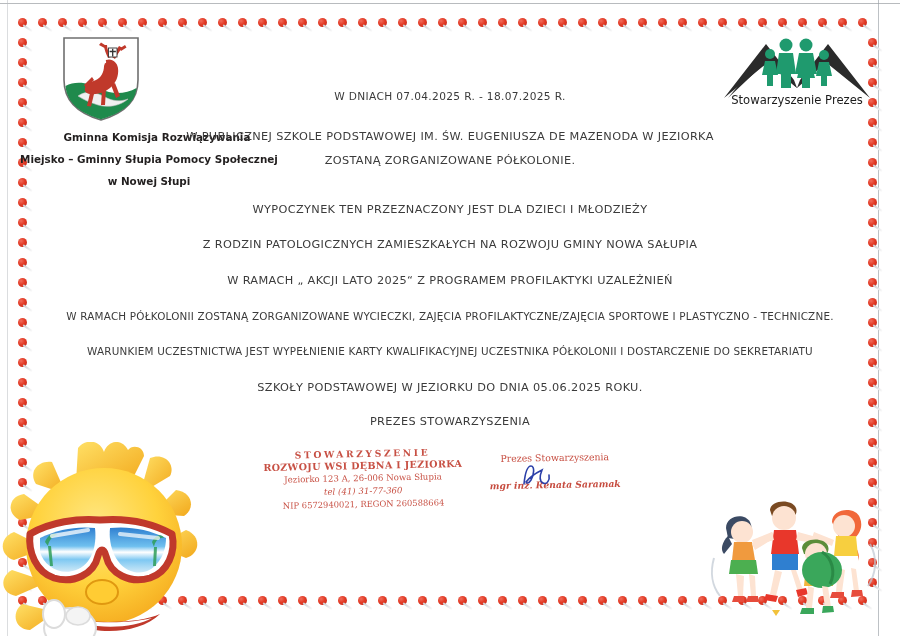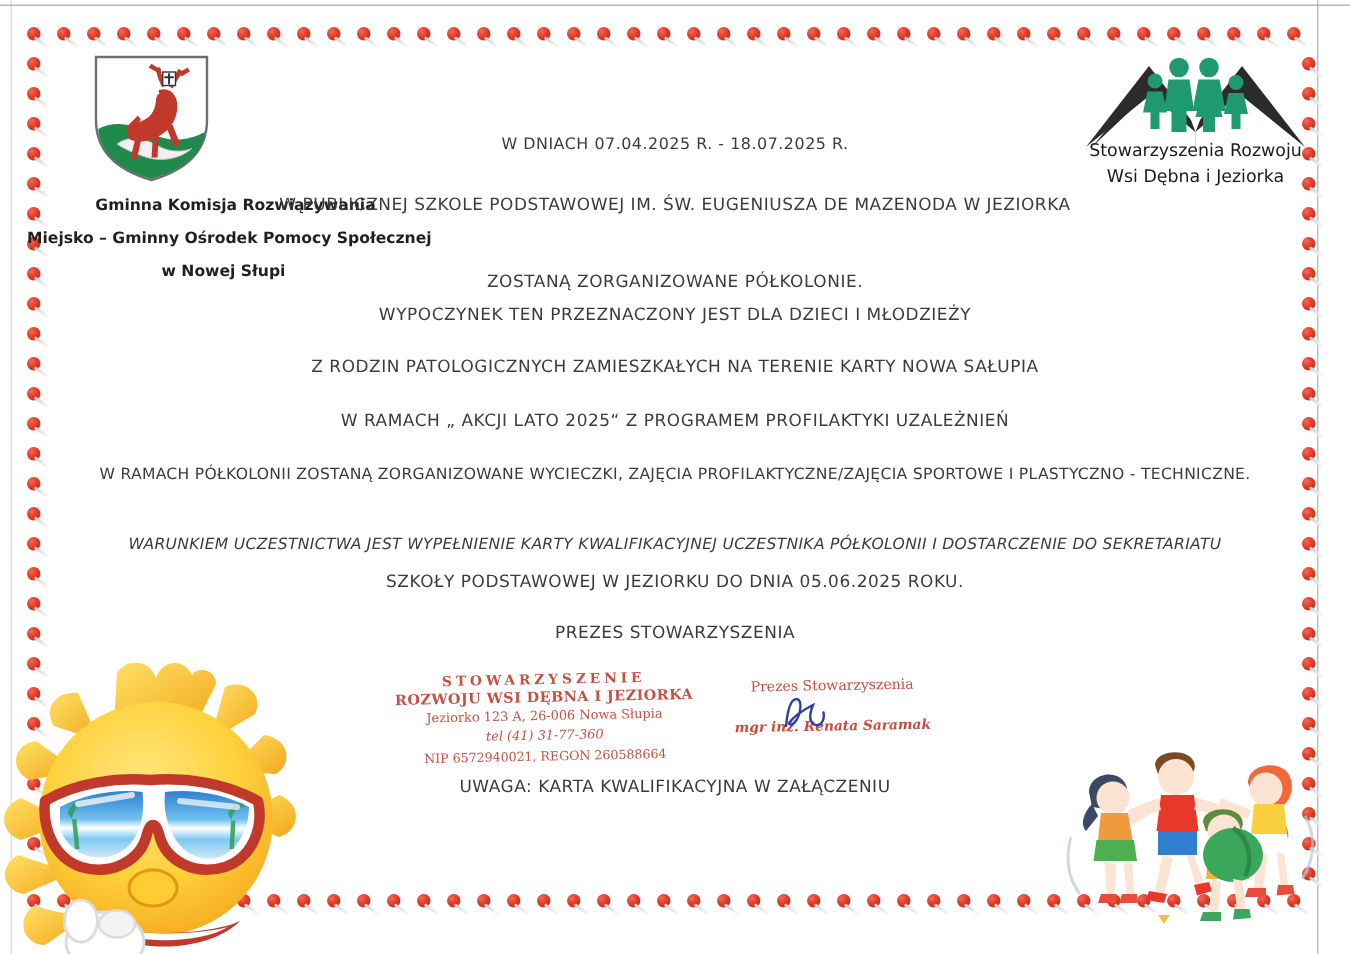--- a/index.html
+++ b/index.html
@@ -355,21 +355,21 @@
         <path d="M59.5 12.5 L65 9 L66.5 11.6 L61 15 Z"></path>
       </g>
       <rect x="48.5" y="12" width="8.5" height="9" fill="#ffffff" stroke="#333" stroke-width=".9"></rect>
       <path d="M52.7 12.8 V20.4 M49.6 15.5 H55.9" stroke="#333" stroke-width="1.3"></path>
       <circle cx="45" cy="26" r="1.2" fill="#ffffff"></circle>
     </svg>
   </div>
 
   <div class="org-lines">
     <div class="l1">Gminna Komisja Rozwiązywania</div>
-    <div class="l3">Miejsko – Gminny Ośrodek Pomocy Społecznej</div>
+    <div class="l3">Miejsko – Gminny Słupia Pomocy Społecznej</div>
     <div class="l4">w Nowej Słupi</div>
   </div>
 
   <div class="assoc-wrap">
     <svg width="166" height="100" viewBox="0 0 166 100">
 
       <path d="M10 70 L52 16 L80 52 L83 60 L83 72 L52 36 Z" fill="#2b2b2b"></path>
       <path d="M156 70 L114 16 L86 52 L83 60 L83 72 L114 36 Z" fill="#2b2b2b"></path>
       <path d="M83 60 L60 40 L40 66 L83 74 Z" fill="#ffffff"></path>
       <path d="M83 60 L106 40 L126 66 L83 74 Z" fill="#ffffff"></path>
@@ -385,36 +385,34 @@
         <circle cx="92" cy="17" r="6.5"></circle>
         <path d="M85 25 L99 25 L103 46 L96 46 L96 60 L88 60 L88 46 L81 46 Z"></path>
         <path d="M86 38 L98 38 L101 50 L83 50 Z"></path>
 
         <circle cx="110" cy="27" r="5"></circle>
         <path d="M105 34 L115 34 L118 48 L113 48 L113 58 L107 58 L107 48 L102 48 Z"></path>
       </g>
     </svg>
   </div>
   <div class="assoc-text">
-    <div>Stowarzyszenia Rozwoju</div>
-    <div>Wsi Dębna i Jeziorka</div>
+    <div>Stowarzyszenie Prezes</div>
   </div>
 
 
   <div class="body-line bl-sm" style="top:90px;">W DNIACH 07.04.2025 R.  - 18.07.2025 R.</div>
   <div class="body-line" style="top:130px;">W PUBLICZNEJ SZKOLE PODSTAWOWEJ IM. ŚW. EUGENIUSZA DE MAZENODA W JEZIORKA</div>
-  <div class="body-line" style="top:181px;">ZOSTANĄ ZORGANIZOWANE PÓŁKOLONIE.</div>
+  <div class="body-line" style="top:154px;">ZOSTANĄ ZORGANIZOWANE PÓŁKOLONIE.</div>
   <div class="body-line" style="top:203px;">WYPOCZYNEK TEN PRZEZNACZONY JEST DLA DZIECI I MŁODZIEŻY</div>
-  <div class="body-line" style="top:238px;">Z RODZIN PATOLOGICZNYCH ZAMIESZKAŁYCH NA TERENIE KARTY NOWA SAŁUPIA</div>
+  <div class="body-line" style="top:238px;">Z RODZIN PATOLOGICZNYCH ZAMIESZKAŁYCH NA ROZWOJU GMINY NOWA SAŁUPIA</div>
   <div class="body-line" style="top:274px;">W RAMACH „ AKCJI LATO 2025“ Z PROGRAMEM PROFILAKTYKI UZALEŻNIEŃ</div>
   <div class="body-line bl-wide" style="top:310px;">W RAMACH PÓŁKOLONII ZOSTANĄ ZORGANIZOWANE WYCIECZKI, ZAJĘCIA PROFILAKTYCZNE/ZAJĘCIA SPORTOWE I PLASTYCZNO - TECHNICZNE.</div>
-  <div class="body-line bl-wide" style="top:357px;font-style:italic;">WARUNKIEM UCZESTNICTWA JEST WYPEŁNIENIE KARTY KWALIFIKACYJNEJ UCZESTNIKA PÓŁKOLONII I DOSTARCZENIE DO SEKRETARIATU</div>
+  <div class="body-line bl-wide" style="top:345px;">WARUNKIEM UCZESTNICTWA JEST WYPEŁNIENIE KARTY KWALIFIKACYJNEJ UCZESTNIKA PÓŁKOLONII I DOSTARCZENIE DO SEKRETARIATU</div>
   <div class="body-line" style="top:381px;">SZKOŁY PODSTAWOWEJ W JEZIORKU DO DNIA 05.06.2025 ROKU.</div>
   <div class="body-line" style="top:415px;">PREZES STOWARZYSZENIA</div>
-  <div class="body-line" style="top:518px;">UWAGA: KARTA KWALIFIKACYJNA W ZAŁĄCZENIU</div>
 
   <div class="stamp-org">
     <div class="s1">STOWARZYSZENIE</div>
     <div class="s2">ROZWOJU WSI DĘBNA I JEZIORKA</div>
     <div class="s3">Jeziorko 123 A,  26-006 Nowa Słupia</div>
     <div class="s4">tel  (41) 31-77-360</div>
     <div class="s5">NIP 6572940021, REGON 260588664</div>
   </div>
 
   <div class="stamp-sign">

